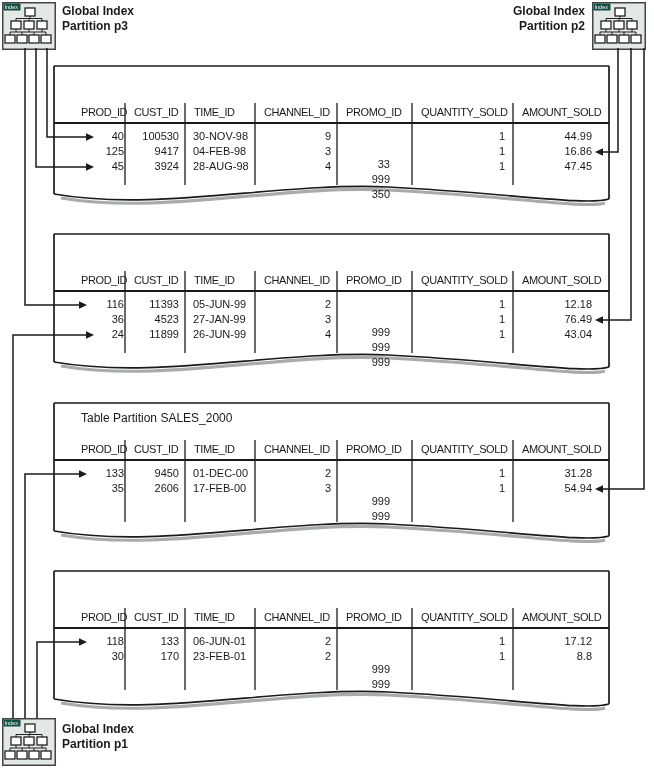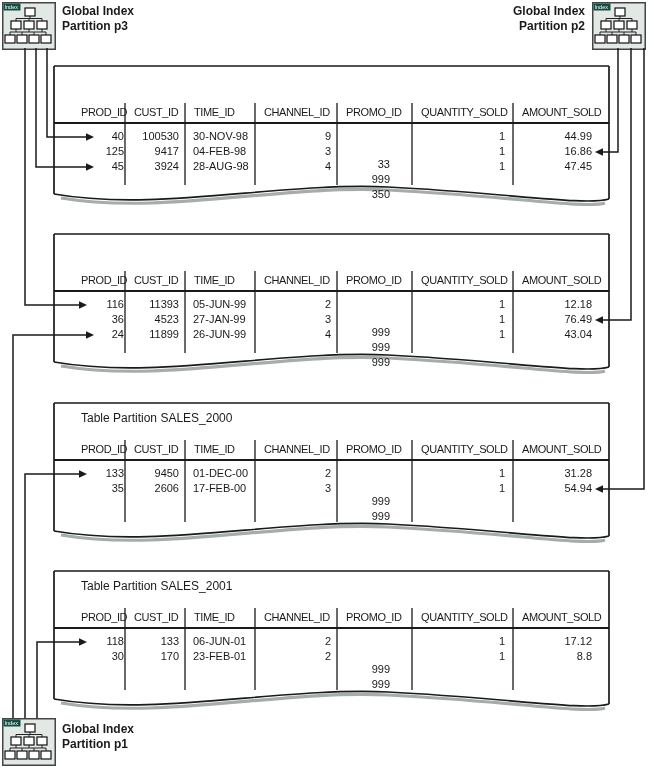--- a/index.html
+++ b/index.html
@@ -271,21 +271,20 @@
         <path d="M1,129 C105,147 225,117 335,122 C455,128 532,141 556,134" stroke="#1a1a1a" stroke-width="1.7" fill="none"></path>
         <path d="M1,1 H556 M1,1 V129 M556,1 V134" stroke="#1a1a1a" stroke-width="1.7" fill="none"></path>
         <path d="M1,58 H556" stroke="#1a1a1a" stroke-width="1.8" fill="none"></path>
         <path d="M72,38 V120" stroke="#1a1a1a" stroke-width="1.3" fill="none"></path>
         <path d="M132,38 V120" stroke="#1a1a1a" stroke-width="1.3" fill="none"></path>
         <path d="M202,38 V120" stroke="#1a1a1a" stroke-width="1.3" fill="none"></path>
         <path d="M284,38 V120" stroke="#1a1a1a" stroke-width="1.3" fill="none"></path>
         <path d="M359,38 V120" stroke="#1a1a1a" stroke-width="1.3" fill="none"></path>
         <path d="M460,38 V120" stroke="#1a1a1a" stroke-width="1.3" fill="none"></path>
       </svg>
-    <div class="ptitle">Table Partition SALES_2001</div>
     <div class="phead">
         <div class="hcell c0">PROD_ID</div>
         <div class="hcell c1">CUST_ID</div>
         <div class="hcell c2">TIME_ID</div>
         <div class="hcell c3">CHANNEL_ID</div>
         <div class="hcell c4">PROMO_ID</div>
         <div class="hcell c5">QUANTITY_SOLD</div>
         <div class="hcell c6">AMOUNT_SOLD</div>
       </div>
     <div class="prows">

